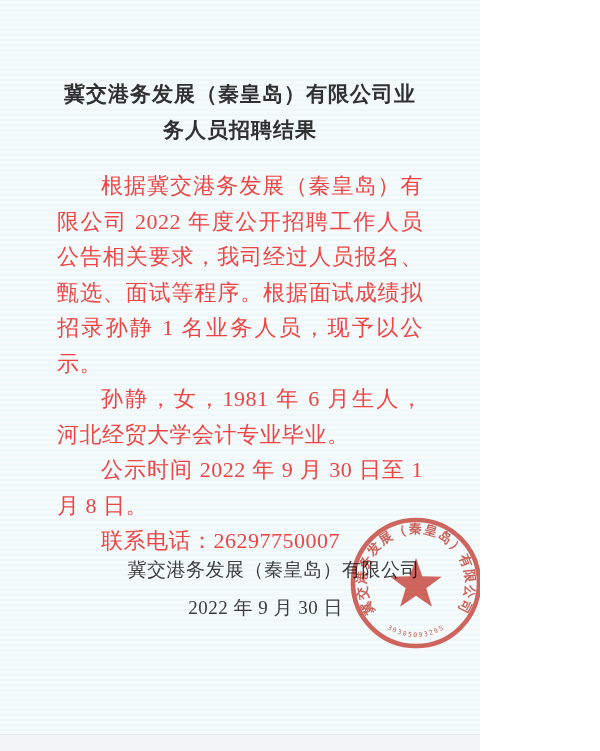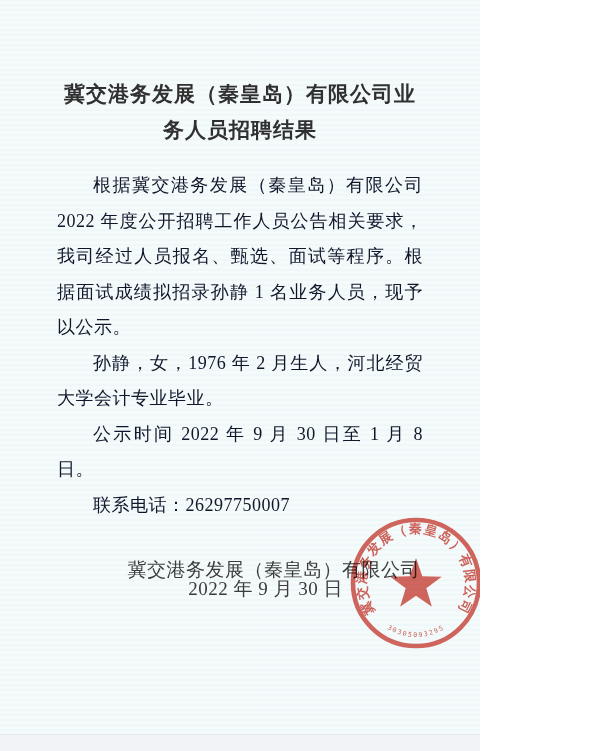--- a/index.html
+++ b/index.html
@@ -29,37 +29,37 @@
   .title {
     text-align:center;
     font-size:21px;
     font-weight:bold;
     line-height:36px;
     color:#303030;
     letter-spacing:1px;
   }
   .body-text { margin-top:20px; }
   .body-text p {
-    font-size:18px;
+    font-size:22px;
     line-height:35.5px;
     text-align:justify;
     text-indent:2em;
-    color:#0f172a;
+    color:#ef4444;
     letter-spacing:0.5px;
   }
   .sig-company {
     position:absolute;
     top:557px; right:60px;
     font-size:19px;
     color:#3b3b3b;
     letter-spacing:0.5px;
   }
   .sig-date {
     position:absolute;
-    top:576px; right:137px;
+    top:595px; right:137px;
     font-size:19px;
     color:#3b3b3b;
     letter-spacing:0.5px;
   }
   .seal {
     position:absolute;
     left:346px; top:513px;
     width:140px; height:140px;
     mix-blend-mode:multiply;
     opacity:0.88;
@@ -77,21 +77,21 @@
 
 <div class="page">
 
   <div class="doc">
     <div class="title">
       <div>冀交港务发展（秦皇岛）有限公司业务人员招聘结果</div>
     </div>
 
     <div class="body-text">
       <p>根据冀交港务发展（秦皇岛）有限公司 2022 年度公开招聘工作人员公告相关要求，我司经过人员报名、甄选、面试等程序。根据面试成绩拟招录孙静 1 名业务人员，现予以公示。</p>
-      <p>孙静，女，1976 年 2 月生人，河北经贸大学会计专业毕业。</p>
+      <p>孙静，女，1981 年 6 月生人，河北经贸大学会计专业毕业。</p>
       <p>公示时间 2022 年 9 月 30 日至 1 月 8 日。</p>
       <p>联系电话：26297750007</p>
     </div>
   </div>
 
   <div class="sig-company">冀交港务发展（秦皇岛）有限公司</div>
   <div class="sig-date">2022 年 9 月 30 日</div>
 
   <svg class="seal" viewBox="0 0 140 140" xmlns="http://www.w3.org/2000/svg">
     <defs>

